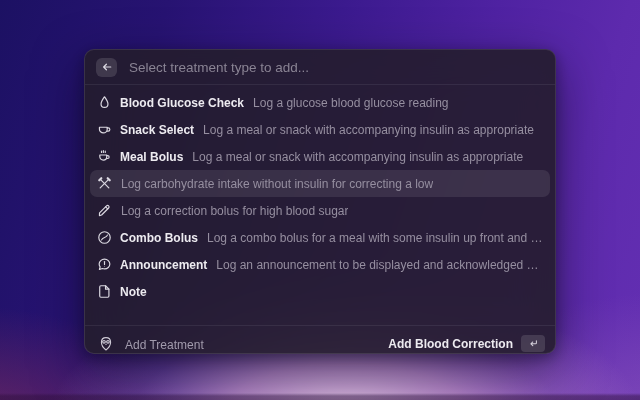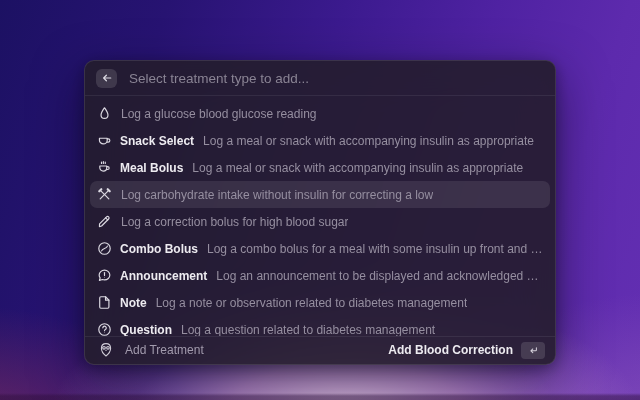--- a/index.html
+++ b/index.html
@@ -14,21 +14,20 @@
       linear-gradient(108deg, #1c1163 0%, #271372 22%, #3b1a8e 45%, #4f22a2 65%, #5d2aad 82%, #632fb2 100%);
   }
   .panel{
     position:absolute;left:84px;top:49px;width:472px;height:305px;
     box-sizing:border-box;display:flex;flex-direction:column;
     background:rgba(36,29,43,0.90);
     border:1px solid rgba(255,255,255,0.10);
     border-radius:10px;
     box-shadow:0 18px 50px rgba(10,5,25,0.55), 0 4px 14px rgba(10,5,25,0.35);
     backdrop-filter:blur(22px) saturate(1.15);
-    margin-top:11px;
   }
   .header{flex:0 0 34px;display:flex;align-items:center;gap:10px;padding:0 11px;}
   .back-btn{
     width:21px;height:19px;border-radius:6px;flex:0 0 21px;
     background:rgba(255,255,255,0.13);
     display:flex;align-items:center;justify-content:center;
     color:#dcd9e2;cursor:pointer;
   }
   .search{
     flex:1;background:transparent;border:none;outline:none;
@@ -38,21 +37,21 @@
   .divider{height:1px;background:rgba(255,255,255,0.07);flex:0 0 1px;}
   .list{flex:1;padding:4px 0;overflow:hidden;}
   .row{
     height:27px;display:flex;align-items:center;
     margin:0 5px;padding:0 6px;border-radius:7px;cursor:pointer;
   }
   .row.selected{background:rgba(255,255,255,0.09);}
   .row .icon{width:16px;height:16px;flex:0 0 16px;display:flex;align-items:center;justify-content:center;color:#dcd9e2;}
   .row .title{color:#edebf0;font-size:12px;font-weight:700;margin-left:8px;white-space:nowrap;}
   .row .desc{color:#968fa0;font-size:12px;margin-left:9px;white-space:nowrap;overflow:hidden;text-overflow:ellipsis;}
-  .footer{flex:0 0 26px;display:flex;align-items:center;padding:0 10px 1px 10px;}
+  .footer{flex:0 0 26px;display:flex;align-items:flex-end;padding:0 10px 1px 10px;}
   .owl{width:16px;height:16px;color:#cfcbd6;margin-left:3px;flex:0 0 16px;}
   .app-label{color:#a29bad;font-size:12px;margin-left:11px;}
   .spacer{flex:1;}
   .footer-action{display:flex;align-items:center;cursor:pointer;}
   .action-label{color:#edebf0;font-size:12px;font-weight:700;}
   .keycap{
     width:24px;height:17px;margin-left:8px;border-radius:4px;
     background:rgba(255,255,255,0.13);
     display:flex;align-items:center;justify-content:center;color:#d5d1db;
   }
@@ -75,20 +74,21 @@
 
   <div class="divider"></div>
 
   <div class="list">
       <div class="row">
         <span class="icon">
           <svg width="15" height="15" viewBox="0 0 16 16" fill="none" stroke="currentColor" stroke-width="1.25" stroke-linecap="round" stroke-linejoin="round">
             <path d="M8 1.9 C6.1 4.6 4.3 7.1 4.3 9.5 a3.7 3.7 0 0 0 7.4 0 C11.7 7.1 9.9 4.6 8 1.9 Z"></path>
           </svg>
         </span>
+        <span class="title">Blood Glucose Check</span>
         <span class="desc">Log a glucose blood glucose reading</span>
       </div>
       <div class="row">
         <span class="icon">
           <svg width="15" height="15" viewBox="0 0 16 16" fill="none" stroke="currentColor" stroke-width="1.25" stroke-linecap="round" stroke-linejoin="round">
             <path d="M2.6 5.6 h8.3 v2 a4.15 4 0 0 1 -8.3 0 Z"></path>
             <path d="M10.9 6.3 h1.1 a1.7 1.7 0 0 1 0 3.4 h-1.3"></path>
           </svg>
         </span>
         <span class="title">Snack Select</span>
@@ -147,32 +147,20 @@
         <span class="desc">Log an announcement to be displayed and acknowledged by Nightscout users</span>
       </div>
       <div class="row">
         <span class="icon">
           <svg width="15" height="15" viewBox="0 0 16 16" fill="none" stroke="currentColor" stroke-width="1.25" stroke-linecap="round" stroke-linejoin="round">
             <path d="M4.1 1.9 h5 L12.7 5.5 V12.9 a1.2 1.2 0 0 1 -1.2 1.2 H4.1 a1.2 1.2 0 0 1 -1.2 -1.2 V3.1 a1.2 1.2 0 0 1 1.2 -1.2 Z"></path>
             <path d="M9.1 1.9 V5.5 H12.7"></path>
           </svg>
         </span>
         <span class="title">Note</span>
-        <span class="desc">Log a note or observation related to diabetes management</span>
-      </div>
-      <div class="row">
-        <span class="icon">
-          <svg width="15" height="15" viewBox="0 0 16 16" fill="none" stroke="currentColor" stroke-width="1.25" stroke-linecap="round" stroke-linejoin="round">
-            <circle cx="8" cy="8" r="6.1"></circle>
-            <path d="M6.2 6.2 a1.85 1.85 0 1 1 2.7 1.75 c-0.6 0.3 -0.9 0.65 -0.9 1.25"></path>
-            <circle cx="8" cy="11.3" r="0.45" fill="currentColor" stroke="none"></circle>
-          </svg>
-        </span>
-        <span class="title">Question</span>
-        <span class="desc">Log a question related to diabetes management</span>
       </div>
     </div>
 
   <div class="divider"></div>
 
   <div class="footer">
     <span class="owl">
       <svg width="16" height="16" viewBox="0 0 16 16" fill="none" stroke="currentColor" stroke-width="1.1" stroke-linecap="round" stroke-linejoin="round">
         <path d="M8 1.6 C5.2 1.6 3.4 3.6 3.4 6.3 c0 3.3 2.3 6 4.6 7.7 2.3-1.7 4.6-4.4 4.6-7.7 C12.6 3.6 10.8 1.6 8 1.6 Z"></path>
         <circle cx="6" cy="5.8" r="1.35"></circle>

